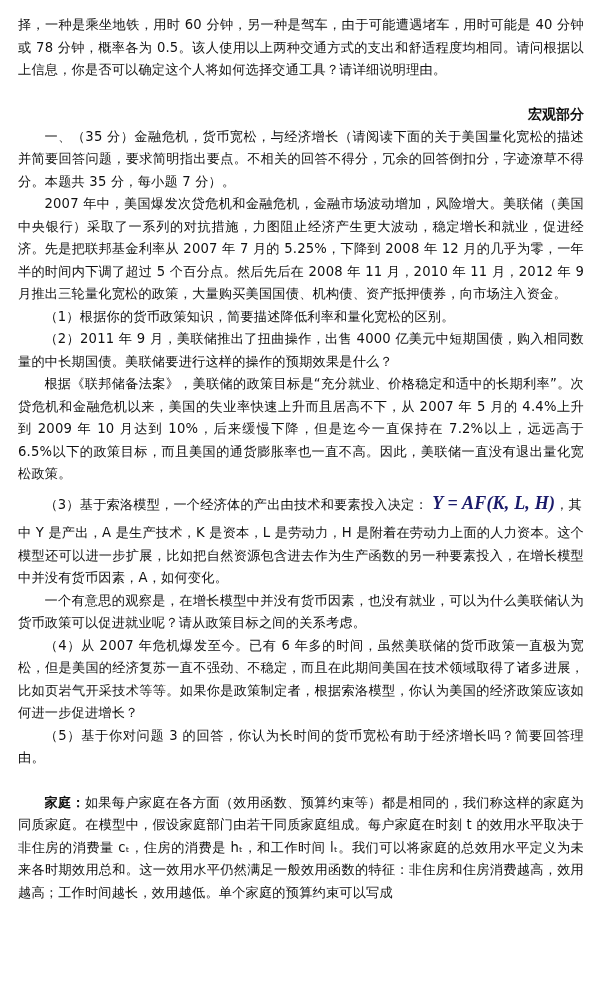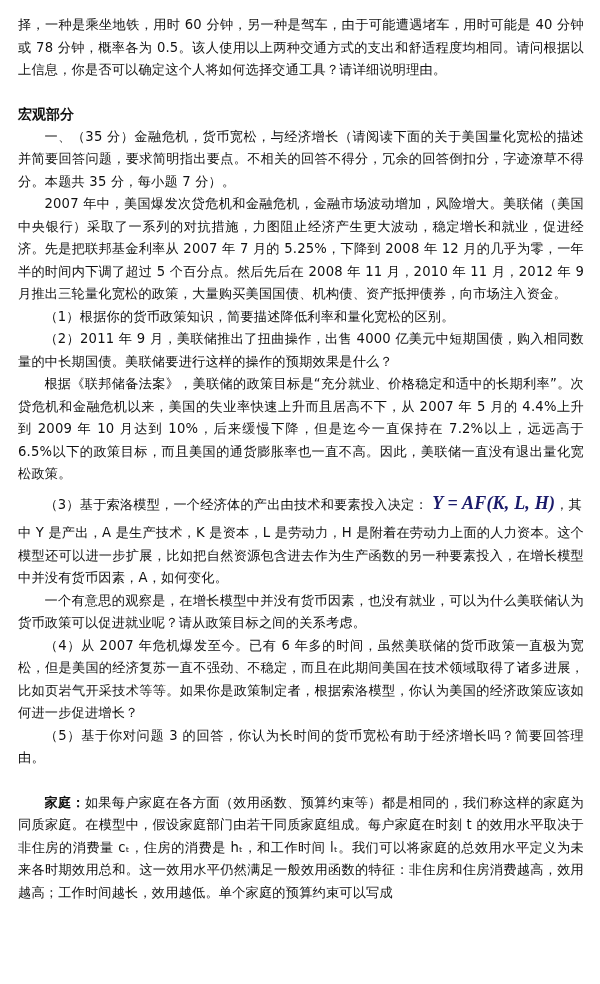--- a/index.html
+++ b/index.html
@@ -2,21 +2,21 @@
 <html><head>
 <meta charset="utf-8">
 <style>
   html, body { margin: 0; padding: 0; background: #ffffff; }
   body { width: 600px; height: 984px; overflow: hidden; position: relative;
          font-family: "DejaVu Sans", "Liberation Sans", sans-serif; color: #111; }
   .page { position: absolute; left: 18px; top: 6px; width: 566px; margin-top: 8px; }
   p { margin: 0; font-size: 13.2px; line-height: 22.5px; text-align: justify; letter-spacing: 0.2px; }
   .indent { text-indent: 2em; }
   .math { color: #1a1a6a; font-family: "Liberation Serif", serif; font-style: italic; font-size: 18px; font-weight: bold; }
-  .sec-title { text-align: left; font-weight: bold; font-size: 14px; margin-top: 20px; line-height: 24px; }
+  .sec-title { text-align: right; font-weight: bold; font-size: 14px; margin-top: 20px; line-height: 24px; }
   .bold { font-weight: bold; }
   .gap-sm { height: 6px; }
   .gap-lg { height: 22px; }
 </style>
 </head>
 <body>
 
 <div class="page">
 
   <p>择，一种是乘坐地铁，用时 60 分钟，另一种是驾车，由于可能遭遇堵车，用时可能是 40 分钟或 78 分钟，概率各为 0.5。该人使用以上两种交通方式的支出和舒适程度均相同。请问根据以上信息，你是否可以确定这个人将如何选择交通工具？请详细说明理由。</p>

